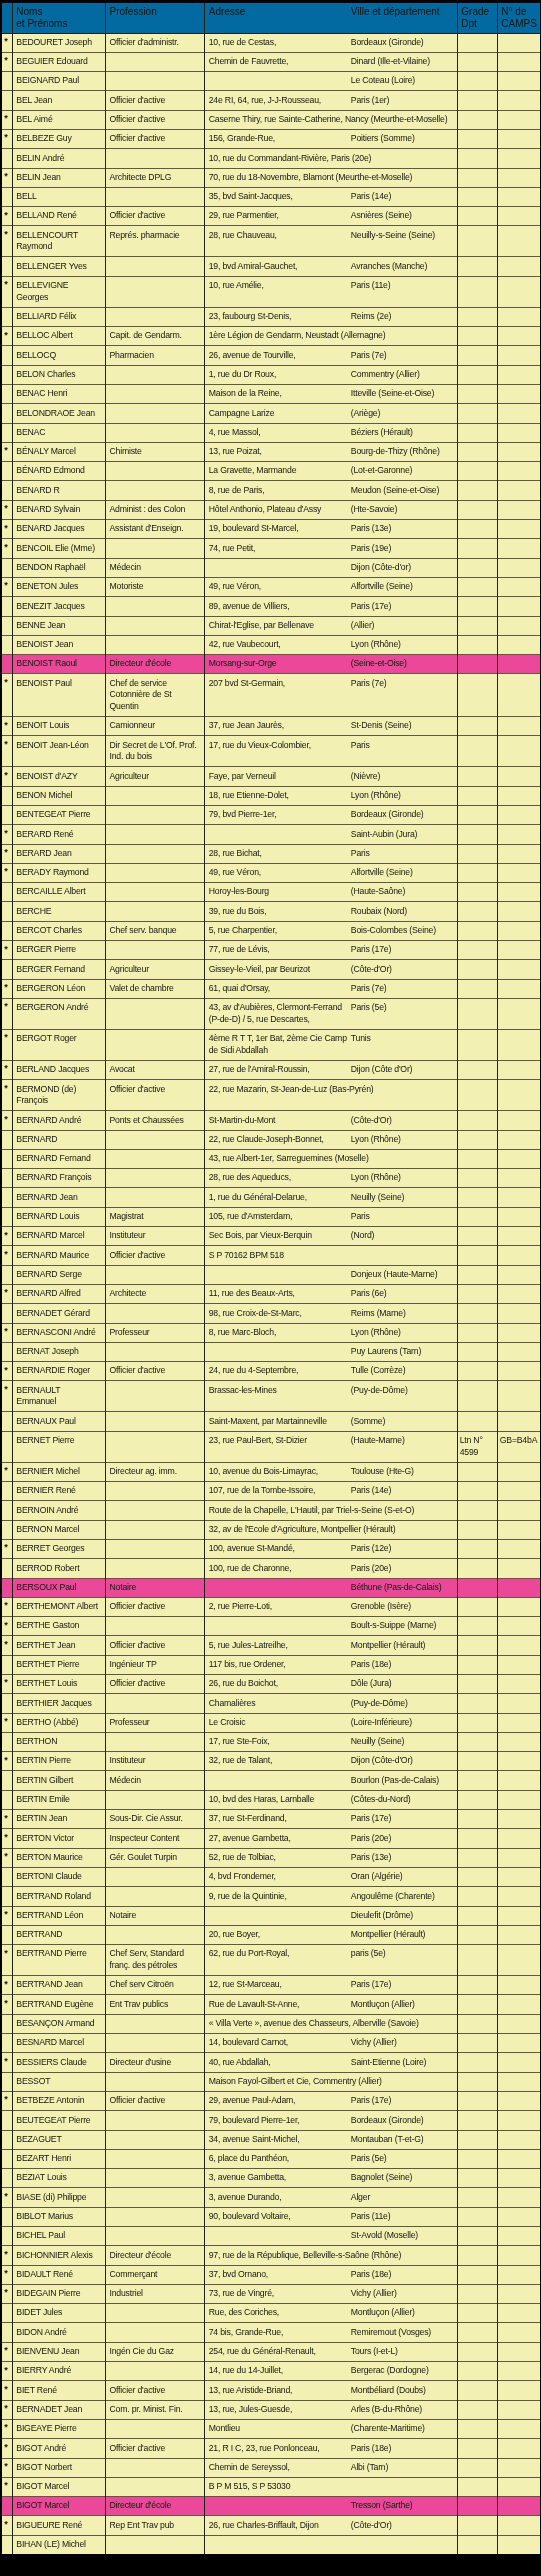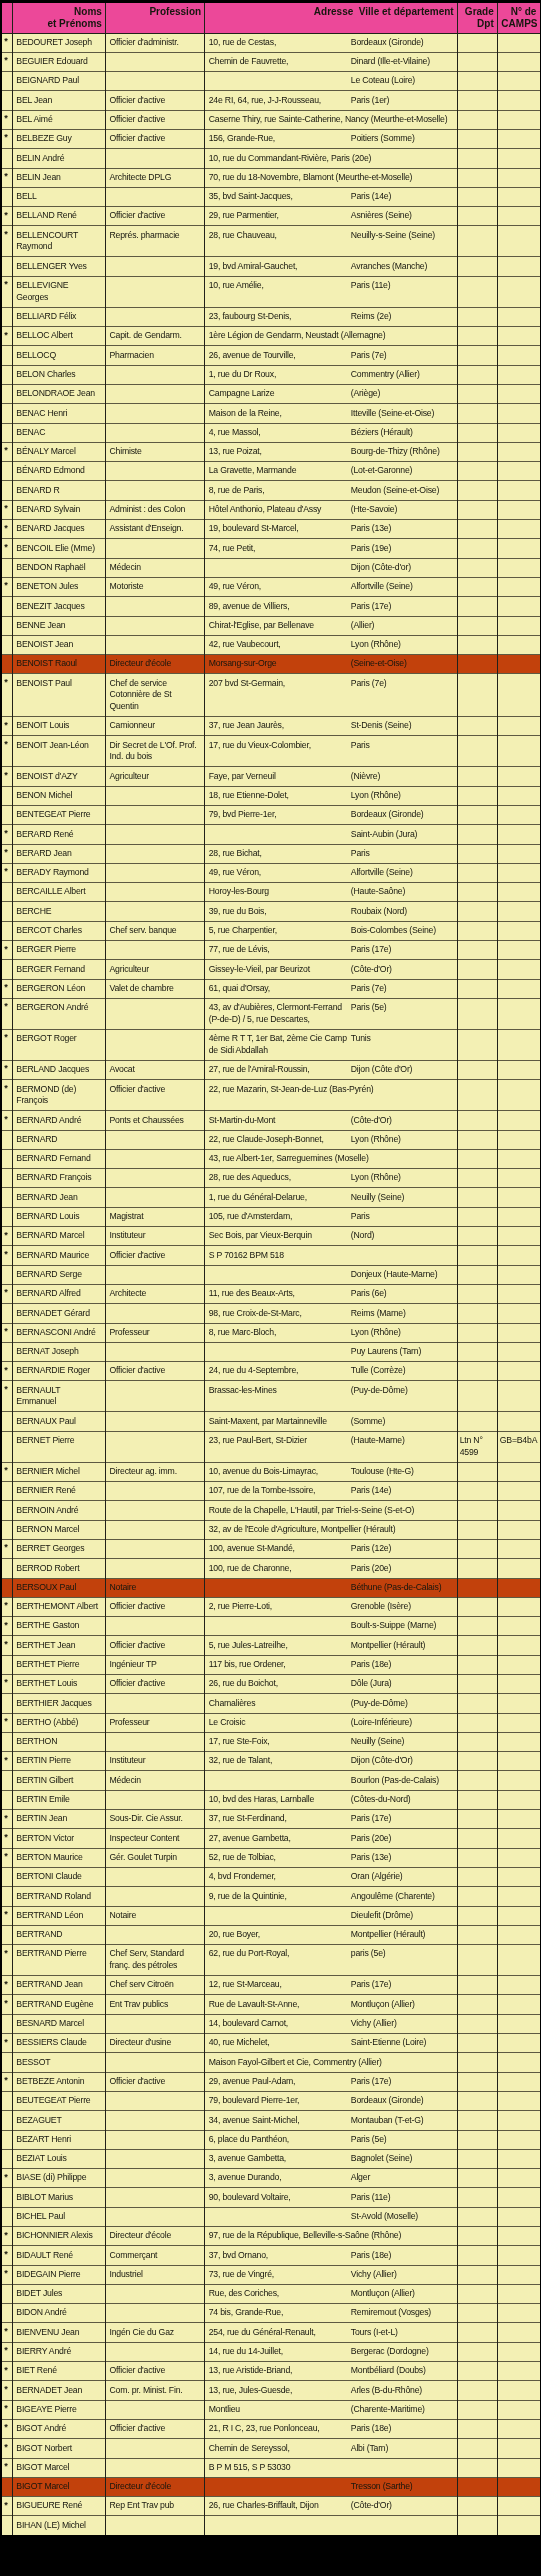--- a/index.html
+++ b/index.html
@@ -2,30 +2,30 @@
 <html style="font-size:13.3px"><head>
 <meta charset="utf-8">
 <style>
   html,body{margin:0;padding:0;background:#000;}
   .frame{width:541px;box-sizing:border-box;background:#000;padding:2.5px 1.7px 11.7px 1.7px;}
   table{width:538px;border-collapse:collapse;table-layout:fixed;background:#f3f0b4;
         font-family:"Liberation Sans",sans-serif;color:#16160e;}
   th,td{vertical-align:top;border-left:1.7px solid #21211a;border-top:0.8px solid #5d5a42;
         padding:3.3px 3.3px;box-sizing:border-box;overflow:hidden;}
   th:first-child,td:first-child{border-left:none;}
-  thead th{background:#ec4899;text-align:right;font-size:10px;line-height:11.7px;
-        border-bottom:1.7px solid #21211a;border-top:none;font-weight:bold;}
+  thead th{background:#0369a1;text-align:left;font-size:10px;line-height:11.7px;
+        border-bottom:1.7px solid #21211a;border-top:none;font-weight:normal;}
   .pre{white-space:pre-line;}
   td{font-size:8.7px;line-height:11.7px;letter-spacing:-0.2px;height:11.7px;}
   td.c-star{padding:2.5px 0.8px 0 2.5px;font-weight:bold;font-size:9.2px;}
   td.c-grade,td.c-camp{padding:3.3px 1.7px;}
   .addr{display:inline-block;width:58%;vertical-align:top;}
   .city{display:inline-block;width:41%;vertical-align:top;}
   .addr.full{width:100%;}
-  tr.shade td{background:#c2410c;}
+  tr.shade td{background:#ec4899;}
 </style>
 </head>
 <body>
 
 <div class="frame">
   <table>
     <colgroup>
       <col style="width:10.8px">
         <col style="width:93px">
         <col style="width:99px">
@@ -178,31 +178,31 @@
         <tr>
     <td class="c-star"></td>
     <td class="c-name">BELON Charles</td>
     <td class="c-prof"></td>
     <td class="c-addr"><span class="addr">1, rue du Dr Roux,</span><span class="city">Commentry (Allier)</span></td>
     <td class="c-grade"></td>
     <td class="c-camp"></td>
   </tr>
         <tr>
     <td class="c-star"></td>
+    <td class="c-name">BENAC Henri</td>
+    <td class="c-prof"></td>
+    <td class="c-addr"><span class="addr">Maison de la Reine,</span><span class="city">Itteville (Seine-et-Oise)</span></td>
+    <td class="c-grade"></td>
+    <td class="c-camp"></td>
+  </tr>
+        <tr>
+    <td class="c-star"></td>
     <td class="c-name">BELONDRAOE Jean</td>
     <td class="c-prof"></td>
     <td class="c-addr"><span class="addr">Campagne Larize</span><span class="city">(Ariège)</span></td>
-    <td class="c-grade"></td>
-    <td class="c-camp"></td>
-  </tr>
-        <tr>
-    <td class="c-star"></td>
-    <td class="c-name">BENAC Henri</td>
-    <td class="c-prof"></td>
-    <td class="c-addr"><span class="addr">Maison de la Reine,</span><span class="city">Itteville (Seine-et-Oise)</span></td>
     <td class="c-grade"></td>
     <td class="c-camp"></td>
   </tr>
         <tr>
     <td class="c-star"></td>
     <td class="c-name">BENAC</td>
     <td class="c-prof"></td>
     <td class="c-addr"><span class="addr">4, rue Massol,</span><span class="city">Béziers (Hérault)</span></td>
     <td class="c-grade"></td>
     <td class="c-camp"></td>
@@ -810,31 +810,39 @@
         <tr>
     <td class="c-star">*</td>
     <td class="c-name">BERTRAND Eugène</td>
     <td class="c-prof">Ent Trav publics</td>
     <td class="c-addr"><span class="addr">Rue de Lavault-St-Anne,</span><span class="city">Montluçon (Allier)</span></td>
     <td class="c-grade"></td>
     <td class="c-camp"></td>
   </tr>
         <tr>
     <td class="c-star"></td>
+    <td class="c-name">BESANÇON Armand</td>
+    <td class="c-prof"></td>
+    <td class="c-addr"><span class="addr full">« Villa Verte », avenue des Chasseurs, Alberville (Savoie)</span></td>
+    <td class="c-grade"></td>
+    <td class="c-camp"></td>
+  </tr>
+        <tr>
+    <td class="c-star"></td>
     <td class="c-name">BESNARD Marcel</td>
     <td class="c-prof"></td>
     <td class="c-addr"><span class="addr">14, boulevard Carnot,</span><span class="city">Vichy (Allier)</span></td>
     <td class="c-grade"></td>
     <td class="c-camp"></td>
   </tr>
         <tr>
     <td class="c-star">*</td>
     <td class="c-name">BESSIERS Claude</td>
     <td class="c-prof">Directeur d'usine</td>
-    <td class="c-addr"><span class="addr">40, rue Michelet,</span><span class="city">Saint-Etienne (Loire)</span></td>
+    <td class="c-addr"><span class="addr">40, rue Abdallah,</span><span class="city">Saint-Etienne (Loire)</span></td>
     <td class="c-grade"></td>
     <td class="c-camp"></td>
   </tr>
         <tr>
     <td class="c-star"></td>
     <td class="c-name">BESSOT</td>
     <td class="c-prof"></td>
     <td class="c-addr"><span class="addr full">Maison Fayol-Gilbert et Cie, Commentry (Allier)</span></td>
     <td class="c-grade"></td>
     <td class="c-camp"></td>

